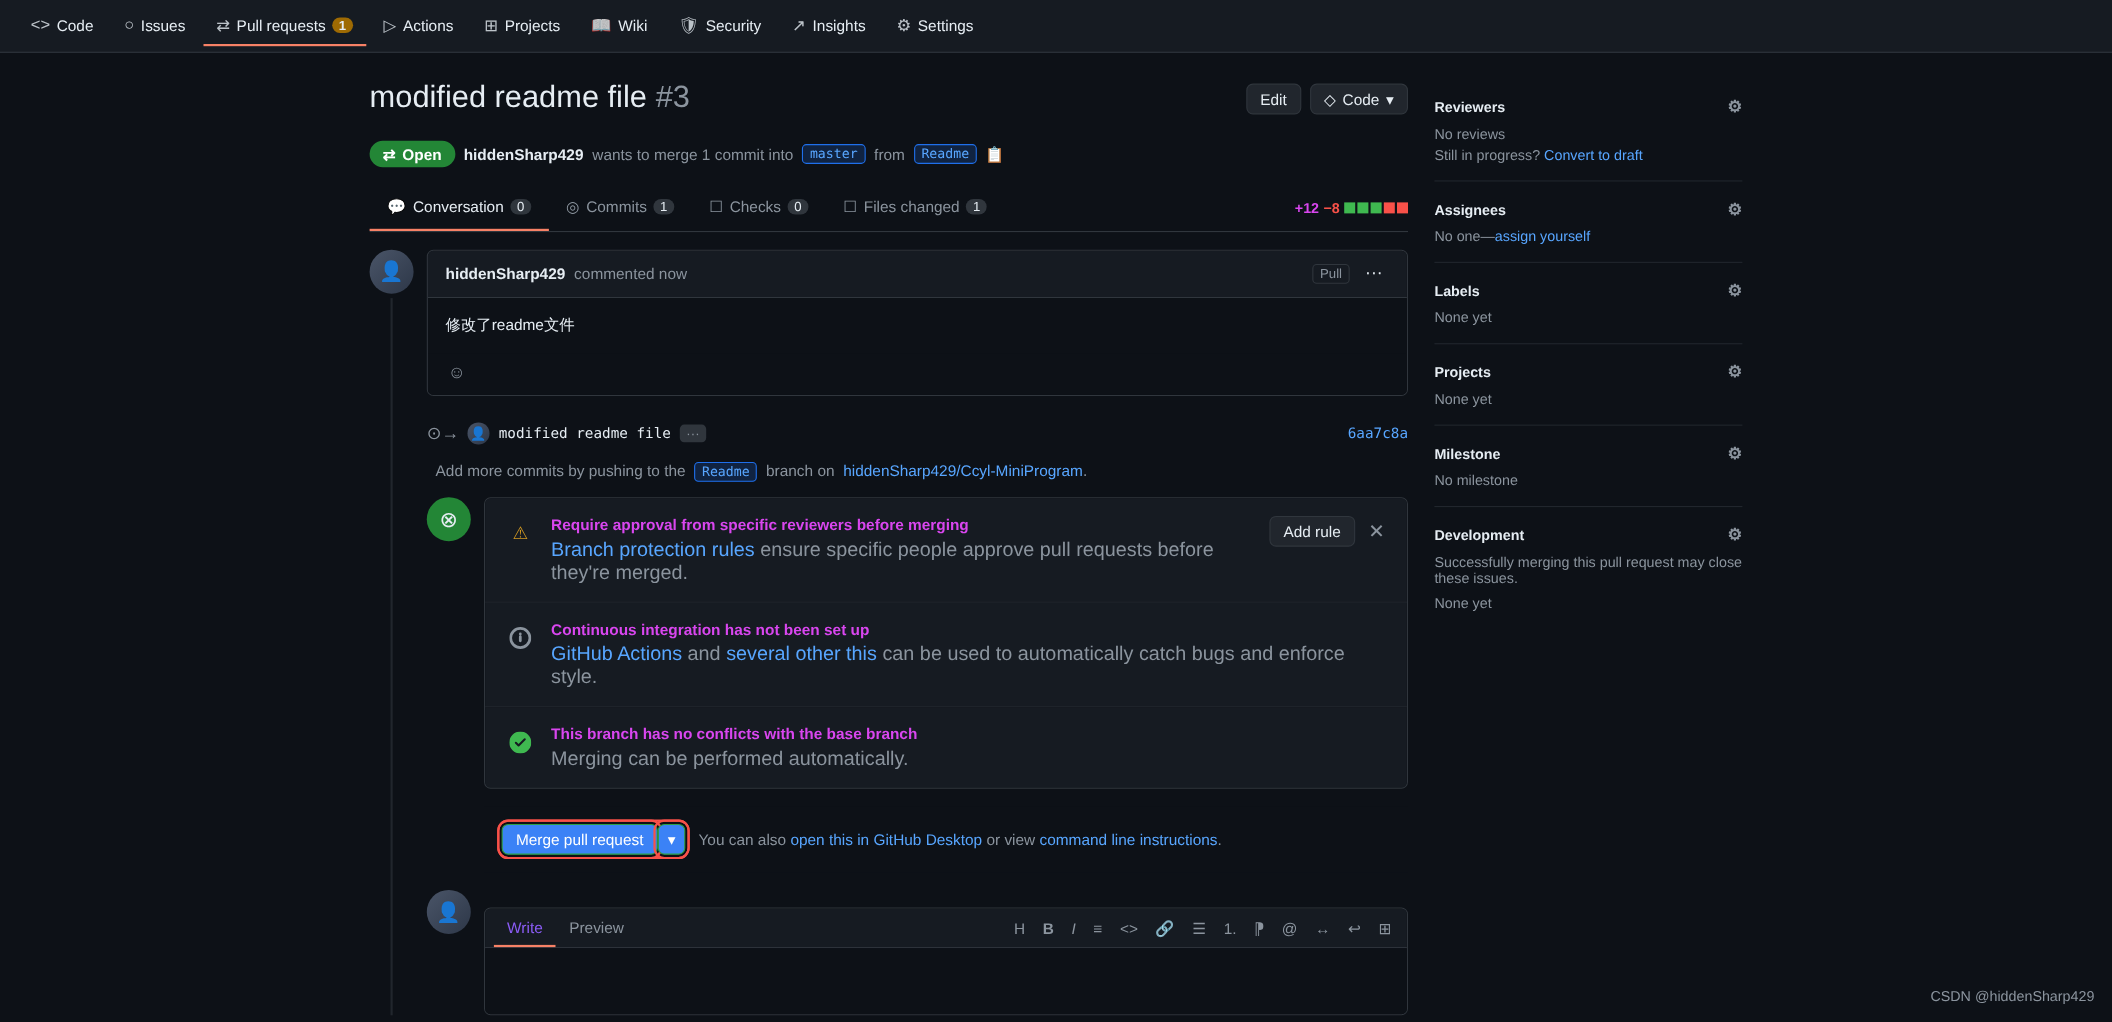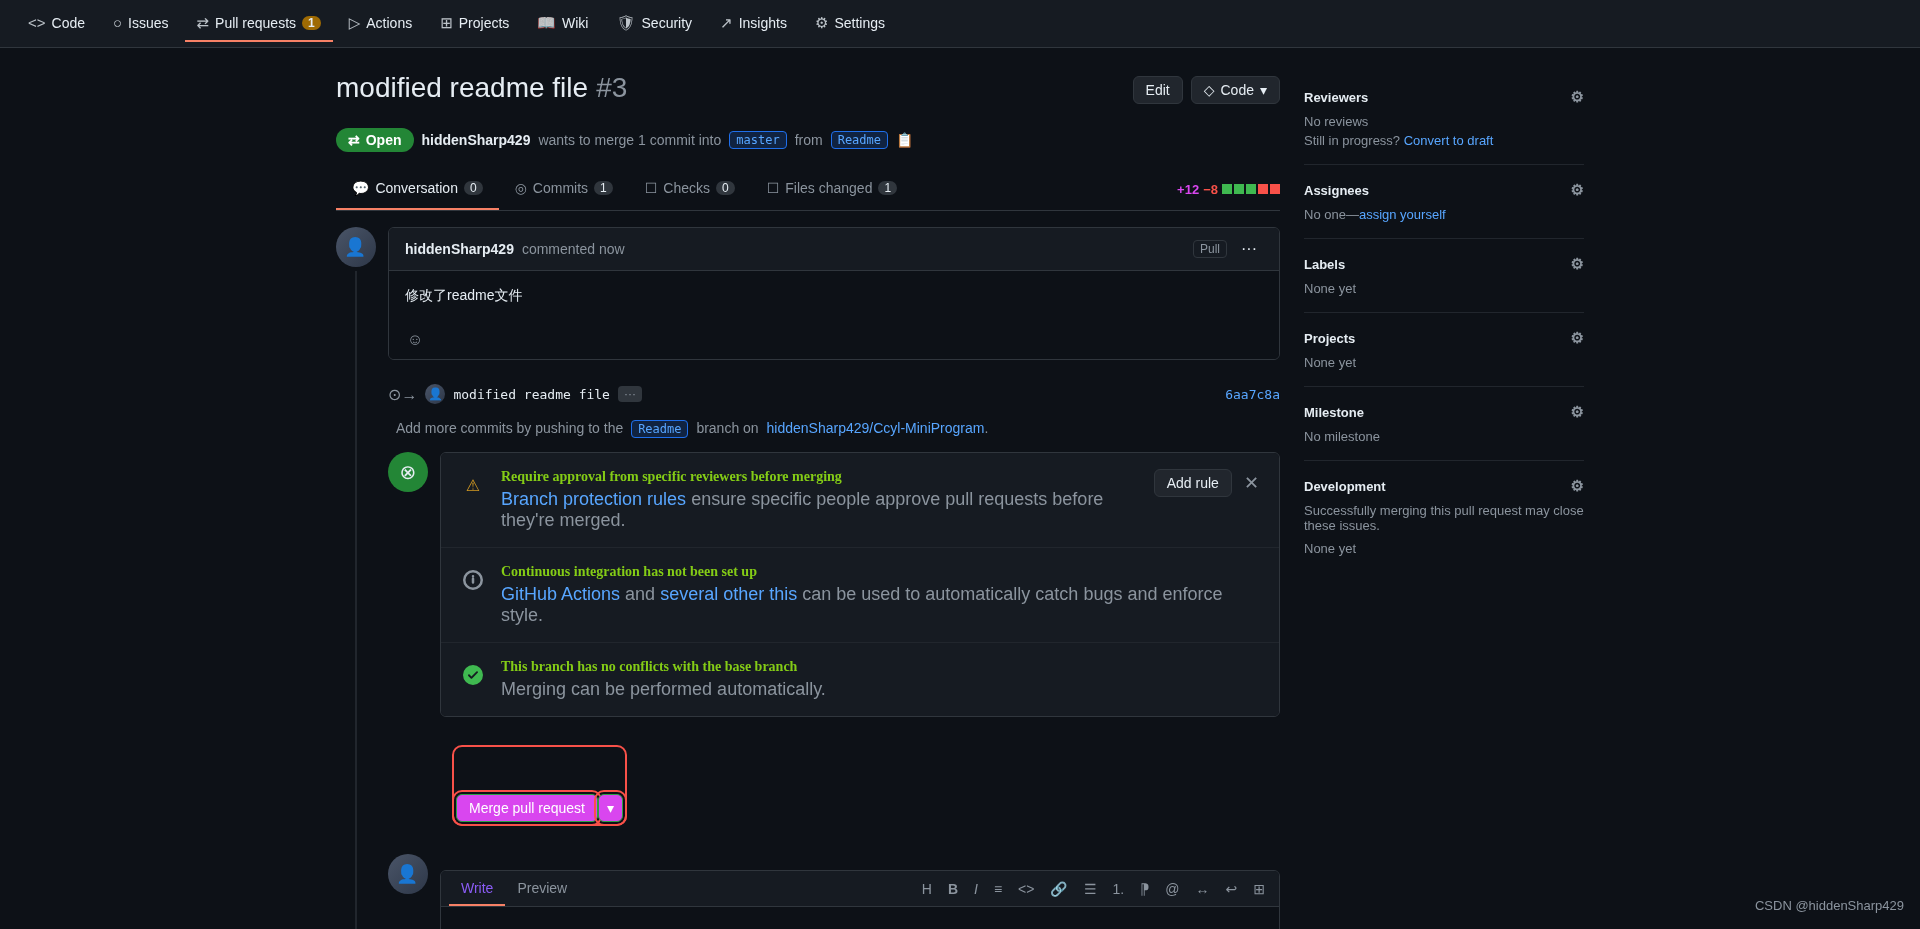--- a/index.html
+++ b/index.html
@@ -298,21 +298,21 @@
       display: flex;
       align-items: center;
       justify-content: center;
       flex-shrink: 0;
       font-size: 16px;
     }
     .icon-warning { color: #d29922; }
     .icon-success { color: #3fb950; }
     .icon-info { color: #8b949e; }
     .merge-item-content { flex: 1; }
-    .merge-item-title { font-weight: 600; color: #84cc16; margin-bottom: 4px; font-family: Liberation Serif, serif; }
+    .merge-item-title { font-weight: 600; color: #d946ef; margin-bottom: 4px; }
     .merge-item-desc { color: #8b949e; font-size: 18px; }
     .merge-item-desc a { color: #58a6ff; text-decoration: none; }
     .merge-item-action { margin-left: auto; }
 
     .add-rule-btn {
       background: #21262d;
       border: 1px solid #30363d;
       color: #e6edf3;
       border-radius: 6px;
       padding: 5px 12px;
@@ -333,32 +333,31 @@
       display: flex;
       align-items: center;
       gap: 12px;
       padding: 16px;
       background: #0d1117;
       flex-wrap: wrap;
     }
     .merge-pull-btn {
       display: inline-flex;
       align-items: center;
-      background: #d946ef;
+      background: #3b82f6;
       color: #fff;
       border: 1px solid #2ea043;
       border-radius: 6px;
       padding: 5px 12px;
       font-size: 14px;
       font-weight: 500;
       cursor: pointer;
       gap: 0;
       outline: 2px solid #f85149;
       outline-offset: 2px;
-      margin-top: 45px;
     }
     .merge-pull-btn-main {
       padding: 5px 12px;
     }
     .merge-pull-dropdown {
       padding: 5px 8px;
       border-left: 1px solid #2ea043;
       cursor: pointer;
     }
     .merge-extra-text { color: #8b949e; font-size: 14px; }
@@ -660,20 +659,26 @@
               </div>
             </div>
 
             <div class="merge-btn-row">
               <div style="display:flex; align-items:stretch; outline: 2px solid #f85149; outline-offset:2px; border-radius:6px;">
                 <button class="merge-pull-btn merge-pull-btn-main">Merge pull request</button>
                 <button class="merge-pull-btn merge-pull-dropdown">
                   <span>▾</span>
                 </button>
               </div>
+              <span class="merge-extra-text">
+                <span>You can also</span>
+                <a href="#">open this in GitHub Desktop</a>
+                <span> or view </span>
+                <a href="#">command line instructions</a><span>.</span>
+              </span>
             </div>
           </div>
         </div>
 
         <div style="display:flex; gap:12px; align-items:flex-start; margin-top:8px;">
           <div style="width:40px; height:40px; border-radius:50%; background: linear-gradient(135deg, #4a5568, #2d3748); flex-shrink:0; display:flex; align-items:center; justify-content:center; font-size:18px;">👤</div>
           <div class="write-area" style="flex:1;">
             <div class="write-tabs">
               <div class="write-tab active">Write</div>
               <div class="write-tab">Preview</div>

